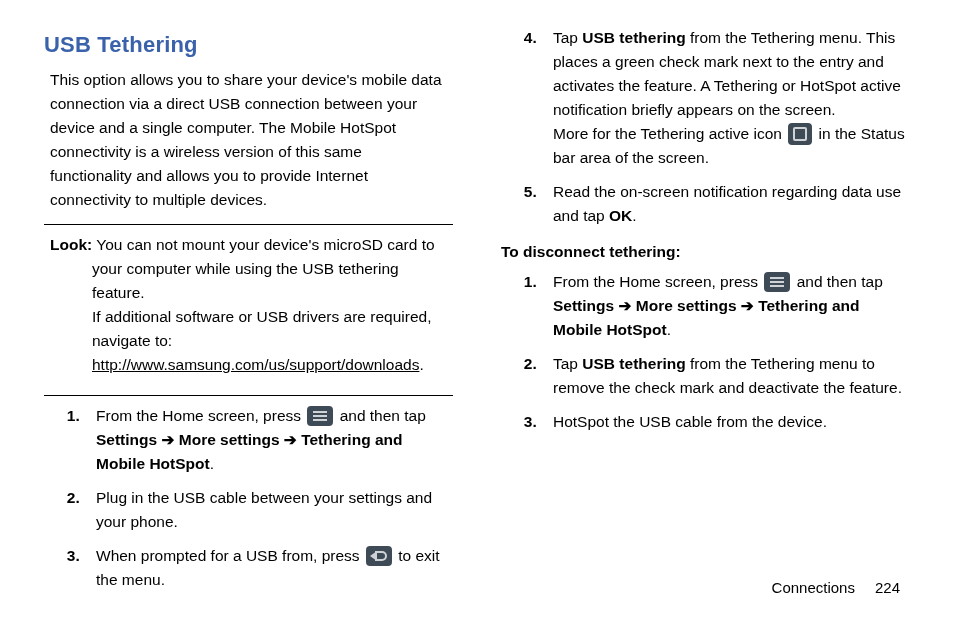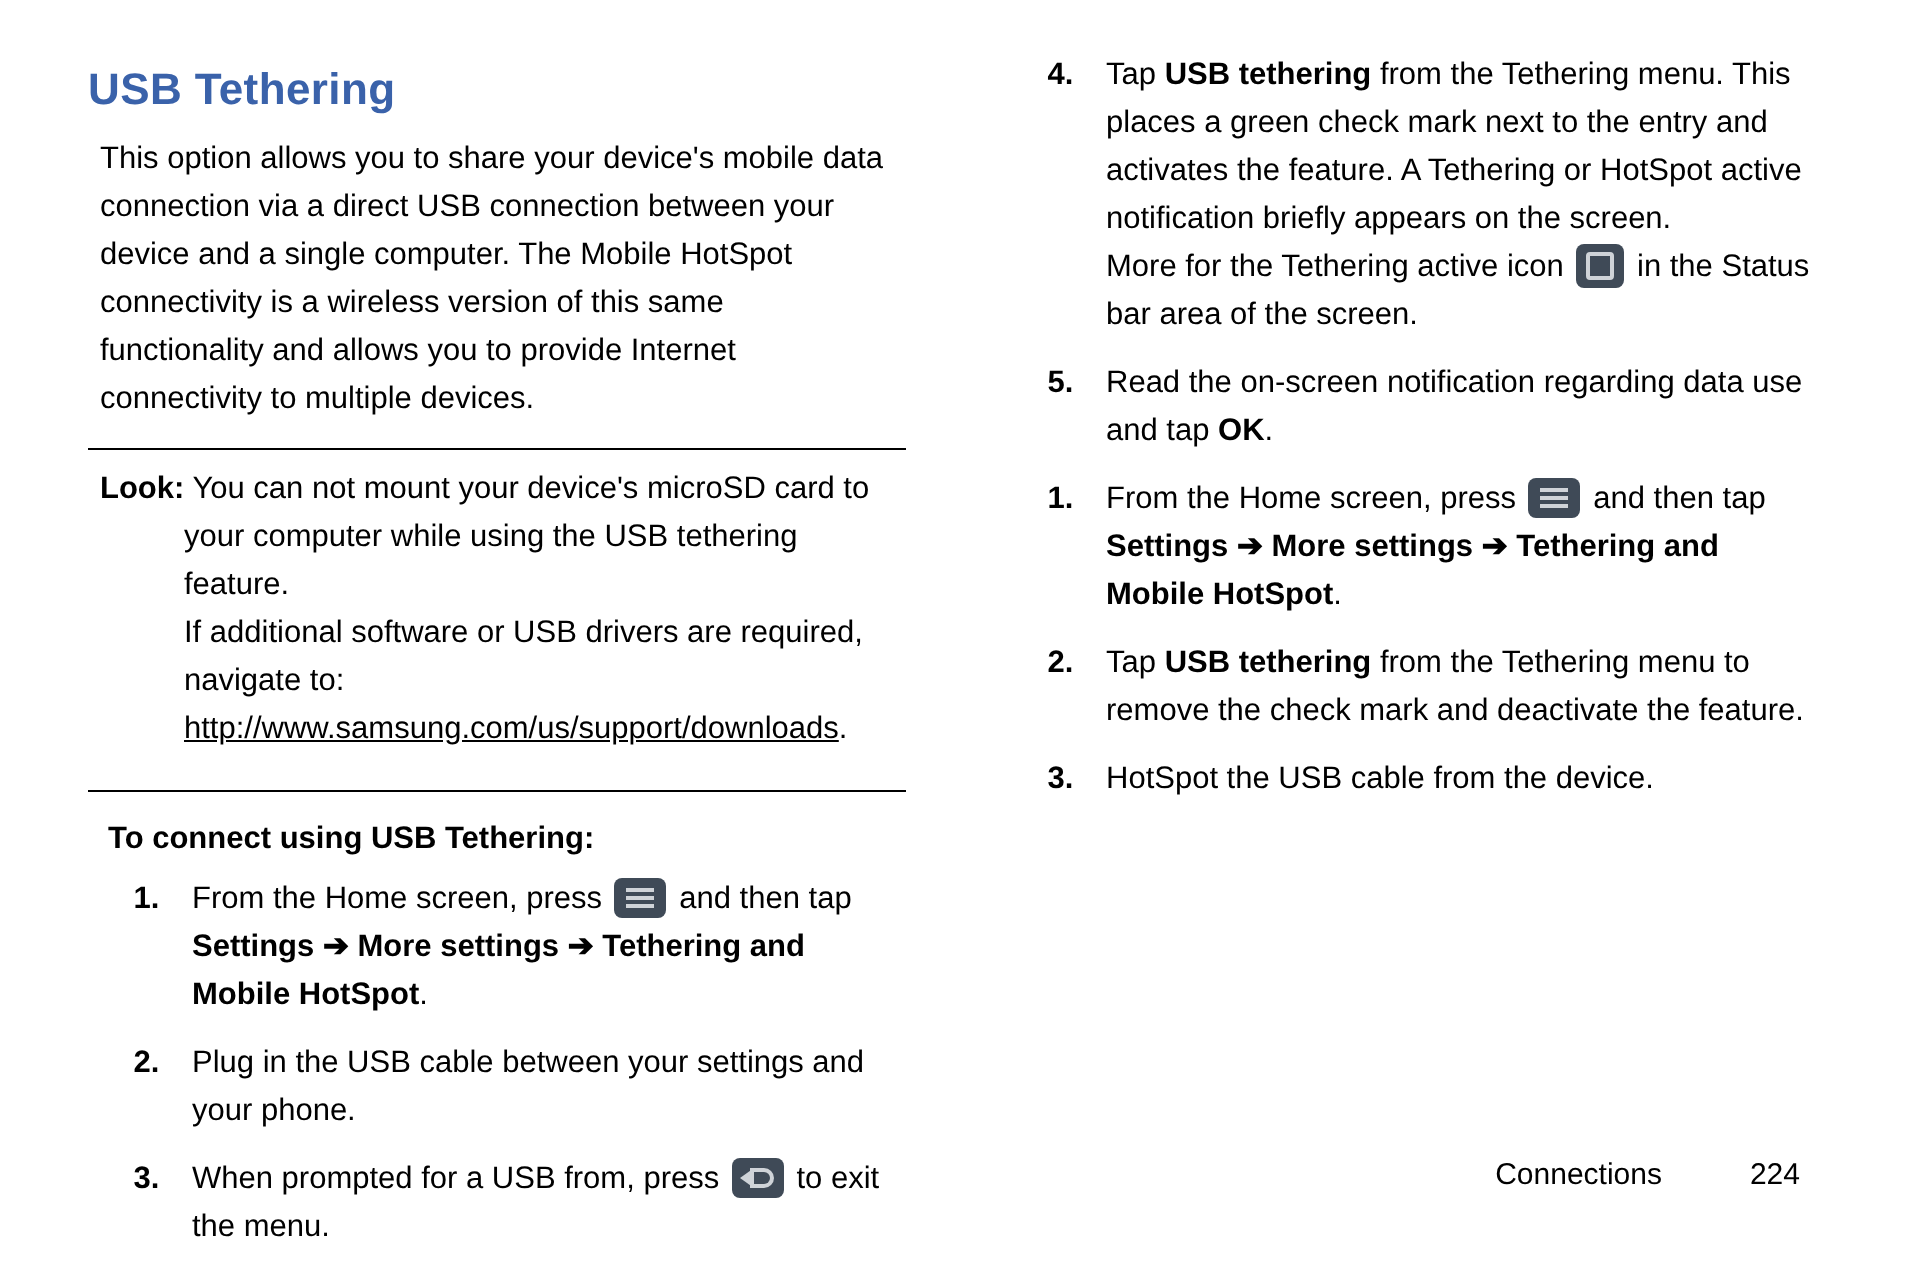--- a/index.html
+++ b/index.html
@@ -123,42 +123,41 @@
     width: 10px; height: 10px;
     border: 2px solid #cfd3d8;
     border-radius: 2px;
   }
   .footer {
     position: absolute;
     bottom: 40px;
     right: 54px;
     font-size: 15px;
   }
-  .footer .pnum { margin-left: 44px; }
+  .footer .pnum { margin-left: 20px; }
 </style>
 </head>
 <body>
 
 <div class="page">
   <div class="columns">
 
     <div class="col">
       <div class="heading">USB Tethering</div>
       <p class="intro">This option allows you to share your device's mobile data connection via a direct USB connection between your device and a single computer. The Mobile HotSpot connectivity is a wireless version of this same functionality and allows you to provide Internet connectivity to multiple devices.</p>
 
       <hr class="rule">
       <div class="note">
         <span class="note-inner">
           <span class="note-label">Look:</span><span> You can not mount your device's microSD card to your computer while using the USB tethering feature.</span><br>
           <span>If additional software or USB drivers are required, navigate to: </span><span class="link">http://www.samsung.com/us/support/downloads</span><span>.</span>
         </span>
       </div>
       <hr class="rule">
 
-      <div class="sub-head">To connect using USB Tethering:</div>
       <ol class="steps">
         <li>
           <span>From the Home screen, press </span><span class="icon menu"></span><span> and then tap </span><span class="b">Settings</span><span class="arrow"> ➔ </span><span class="b">More settings</span><span class="arrow"> ➔ </span><span class="b">Tethering and Mobile HotSpot</span><span>.</span>
         </li>
         <li>Plug in the USB cable between your settings and your phone.</li>
         <li>
           <span>When prompted for a USB from, press </span><span class="icon back"></span><span> to exit the menu.</span>
         </li>
       </ol>
     </div>
@@ -167,20 +166,21 @@
       <ol class="steps" start="4">
         <li>
           <span>Tap </span><span class="b">USB tethering</span><span> from the Tethering menu. This places a green check mark next to the entry and activates the feature. A Tethering or HotSpot active notification briefly appears on the screen.</span><br>
           <span>More for the Tethering active icon </span><span class="icon tether"></span><span> in the Status bar area of the screen.</span>
         </li>
         <li>
           <span>Read the on-screen notification regarding data use and tap </span><span class="b">OK</span><span>.</span>
         </li>
       </ol>
 
+      <div class="sub-head" style="margin-left:0">To disconnect tethering:</div>
       <ol class="steps">
         <li>
           <span>From the Home screen, press </span><span class="icon menu"></span><span> and then tap </span><span class="b">Settings</span><span class="arrow"> ➔ </span><span class="b">More settings</span><span class="arrow"> ➔ </span><span class="b">Tethering and Mobile HotSpot</span><span>.</span>
         </li>
         <li>
           <span>Tap </span><span class="b">USB tethering</span><span> from the Tethering menu to remove the check mark and deactivate the feature.</span>
         </li>
         <li>HotSpot the USB cable from the device.</li>
       </ol>
     </div>

